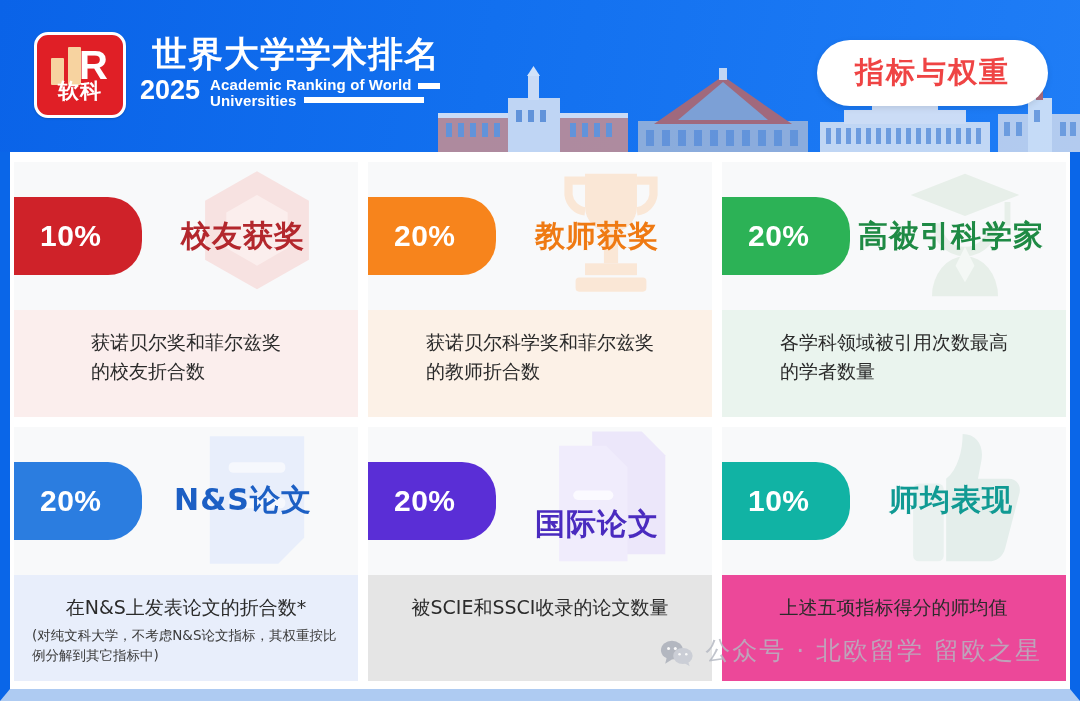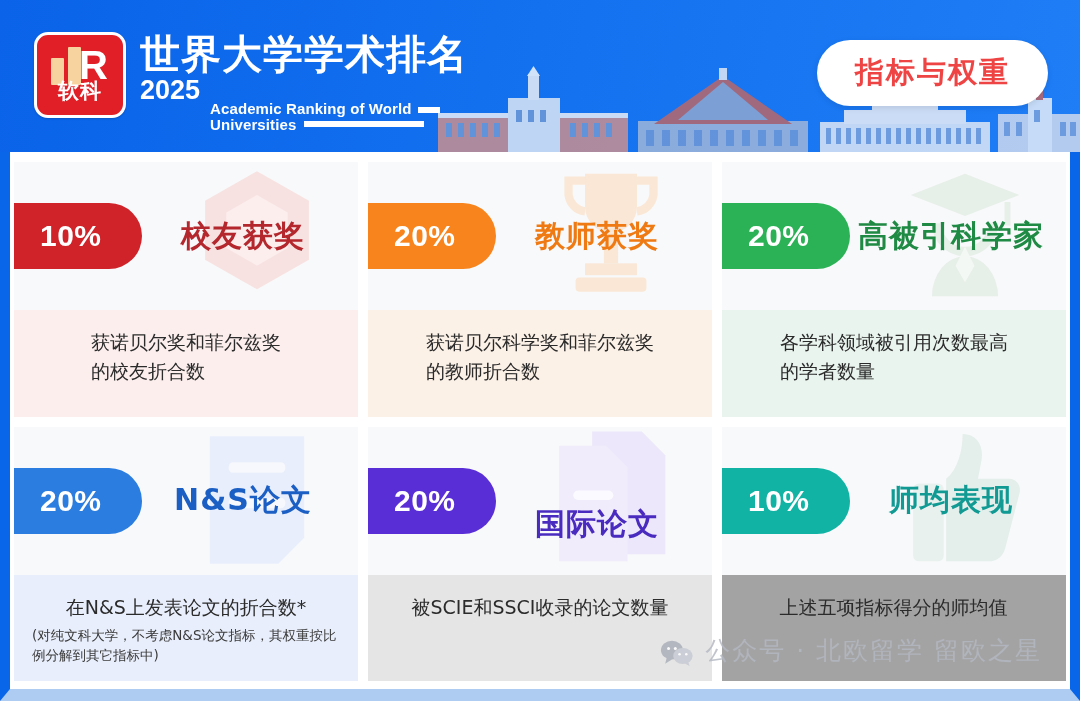--- a/index.html
+++ b/index.html
@@ -59,31 +59,32 @@
     font-family: "Liberation Sans", sans-serif;
   }
   .logo-cn {
     position: absolute; left: 0; right: 0; bottom: 10px;
     text-align: center; color: #ffffff;
     font-size: 21px; font-weight: 700; letter-spacing: 1px;
     font-family: "DejaVu Sans", sans-serif;
   }
   .brand-text { padding-top: 2px; }
   .brand-cn {
-    color: #ffffff; font-size: 40px; font-weight: 800;
+    color: #ffffff; font-size: 35px; font-weight: 800;
     letter-spacing: 1px; line-height: 40px; white-space: nowrap;
     font-family: "DejaVu Sans", sans-serif;
+    margin-left: 12px;
   }
   .brand-sub { display: flex; align-items: flex-start; gap: 10px; margin-top: 2px; }
   .brand-year {
     color: #ffffff; font-size: 27px; font-weight: 800; line-height: 28px;
   }
   .brand-en {
     color: #ffffff; font-size: 15px; font-weight: 700;
-    line-height: 15.5px; letter-spacing: .1px; padding-top: 1px; margin-top: 24px;
+    line-height: 15.5px; letter-spacing: .1px; padding-top: 1px;
   }
   .brand-en .ln2 { display: flex; align-items: center; gap: 8px; }
   .en-dash-short { display:inline-block; width: 22px; height: 6px; background: #ffffff; margin-left: 6px; vertical-align: middle; }
   .en-dash-long { display:inline-block; width: 120px; height: 6px; background: #ffffff; }
   .badge {
     position: absolute; right: 32px; top: 40px;
     background: #ffffff; border-radius: 34px;
     padding: 13px 38px;
     color: #ef4444; font-size: 29px; font-weight: 800; letter-spacing: 2px;
     font-family: "DejaVu Sans", sans-serif;
@@ -112,21 +113,21 @@
     flex: 0 0 148px;
     display: flex; align-items: center;
   }
   .wm {
     position: absolute; right: 42px; top: 2px;
     width: 118px; height: 142px;
     pointer-events: none;
   }
   .pill {
     position: relative; z-index: 2;
-    height: 66px; min-width: 128px;
+    height: 78px; min-width: 128px;
     border-top-right-radius: 34px; border-bottom-right-radius: 34px;
     display: flex; align-items: center;
     padding: 0 30px 0 26px;
     color: #ffffff; font-size: 30px; font-weight: 700;
     letter-spacing: .5px;
     margin-left: 0;
   }
   .card-title {
     position: relative; z-index: 2;
     flex: 1; text-align: center;
@@ -167,21 +168,21 @@
   .c3 .card-title { color: #1e8a44; }
   .c3 .card-body { background: #eaf4ee; }
   .c4 .pill { background: #2b7de0; }
   .c4 .card-title { color: #1c5fc4; }
   .c4 .card-body { background: #e8eefb; }
   .c5 .pill { background: #5a2ed6; }
   .c5 .card-title { color: #4a2bbf; margin-top: 47px; }
   .c5 .card-body { background: #e5e5e5; }
   .c6 .pill { background: #11b3a4; }
   .c6 .card-title { color: #109a93; }
-  .c6 .card-body { background: #a3a3a3; padding-left: 15px; }
+  .c6 .card-body { background: #ec4899; padding-left: 15px; }
 
   
   .watermark {
     position: absolute;
     right: 28px; bottom: 22px;
     display: flex; align-items: flex-end; gap: 11px;
     color: #b4b8c2; opacity: .82;
     font-size: 25px; letter-spacing: 2px;
     font-family: "DejaVu Sans", sans-serif;
     pointer-events: none; z-index: 30;

